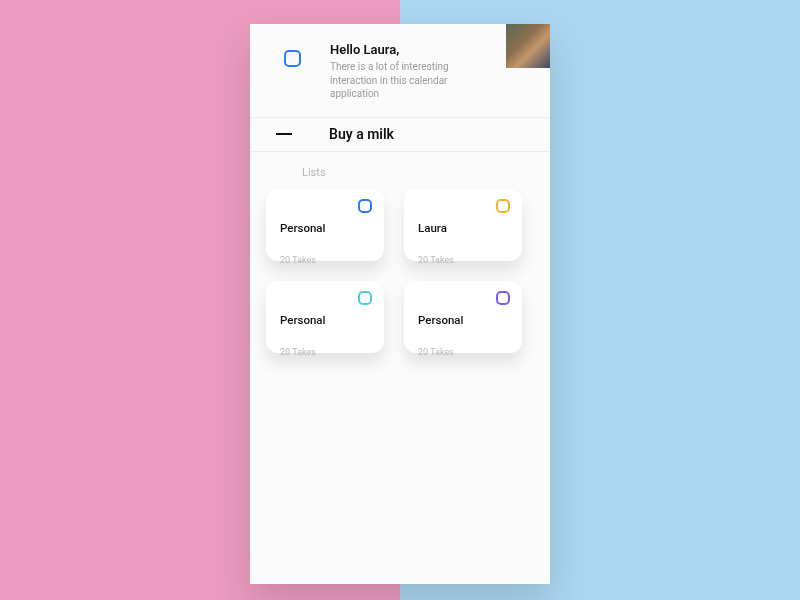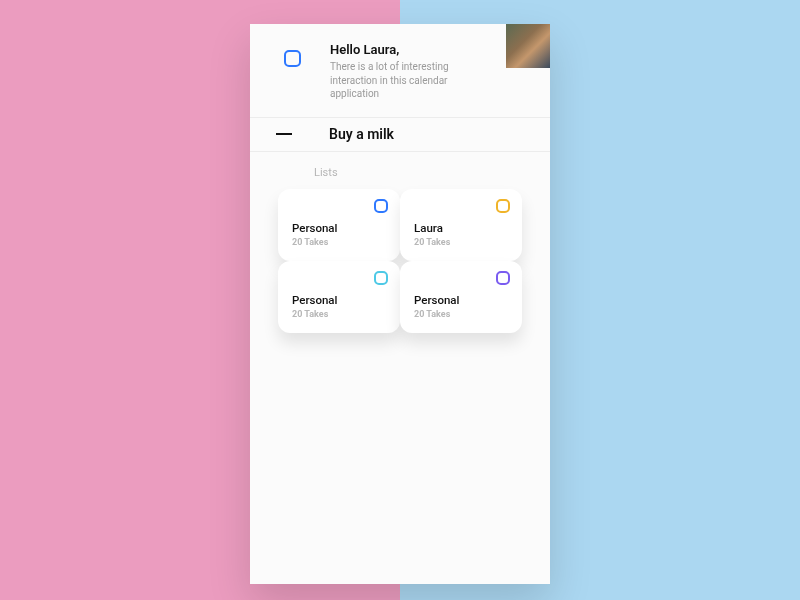--- a/index.html
+++ b/index.html
@@ -41,37 +41,37 @@
     position: relative;
   }
   .todo-dash { width: 16px; height: 2px; background: #111; margin-right: 22px; flex: 0 0 auto; }
   .todo-label { font-size: 14px; font-weight: 600; color: #111; padding-left: 15px; }
   .cursor-dot {
     position: absolute; width: 22px; height: 22px; border-radius: 50%;
     background: #f1cfa0; left: 158px; top: 6px;
   }
 
   
-  .lists-section { padding: 14px 18px 0 18px; }
+  .lists-section { padding: 14px 18px 0 6px; }
   .lists-title { font-size: 11px; color: #b6b6b6; margin: 0 0 10px 46px; }
-  .cards { display: grid; grid-template-columns: 1fr 1fr; gap: 0; padding: 0 10px; }
+  .cards { display: grid; grid-template-columns: 1fr 1fr; gap: 20px; padding: 0 10px; }
   .card {
     position: relative;
     background: #ffffff;
     border-radius: 12px;
     height: 72px;
     padding: 12px 12px 10px 14px;
     box-shadow: 0 10px 16px rgba(0,0,0,0.10);
   }
   .card-icon {
     position: absolute; right: 12px; top: 10px;
     width: 14px; height: 14px; border: 2px solid; border-radius: 5px;
   }
   .card-name { font-size: 11.5px; font-weight: 500; color: #111; margin-top: 20px; }
-  .card-sub  { font-size: 9px; color: #b7b7b7; margin-top: 2px; font-weight: bold; }
+  .card-sub  { font-size: 9px; color: #b7b7b7; margin-top: 20px; }
 </style>
 </head>
 <body>
 
 <div class="bg">
   <div class="bg-left"></div>
   <div class="bg-right"></div>
 </div>
 
 <div class="phone">

